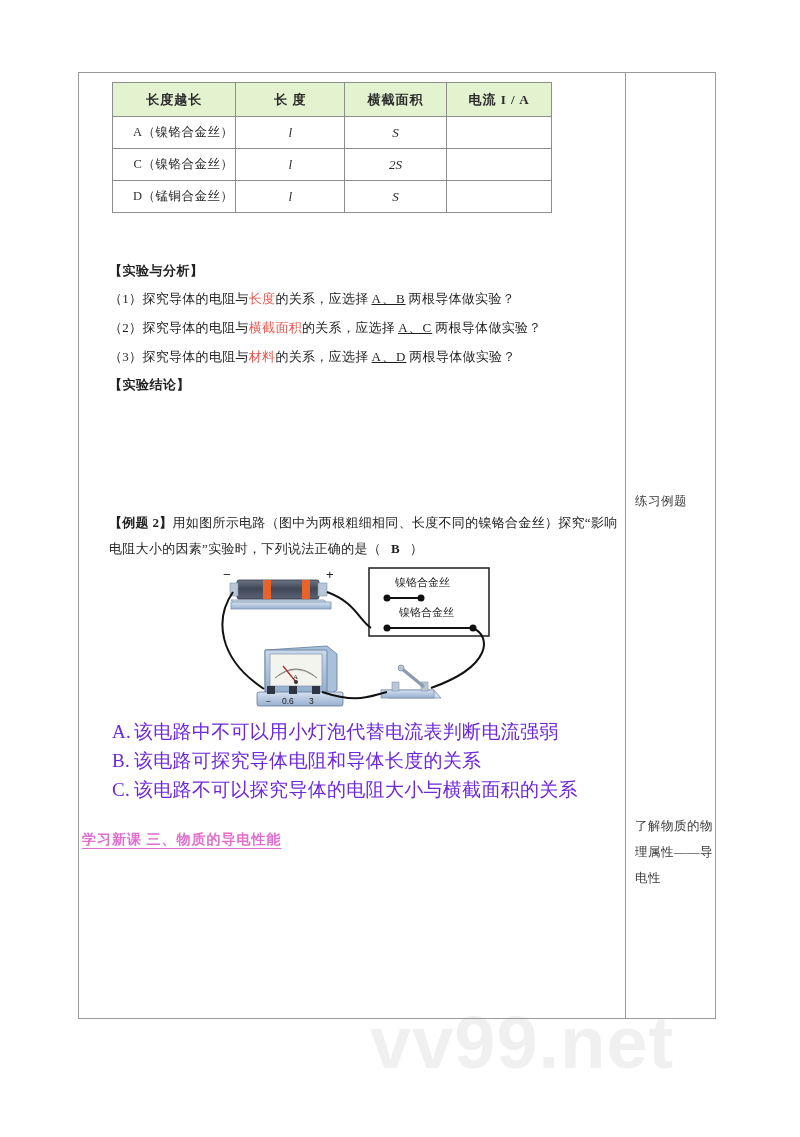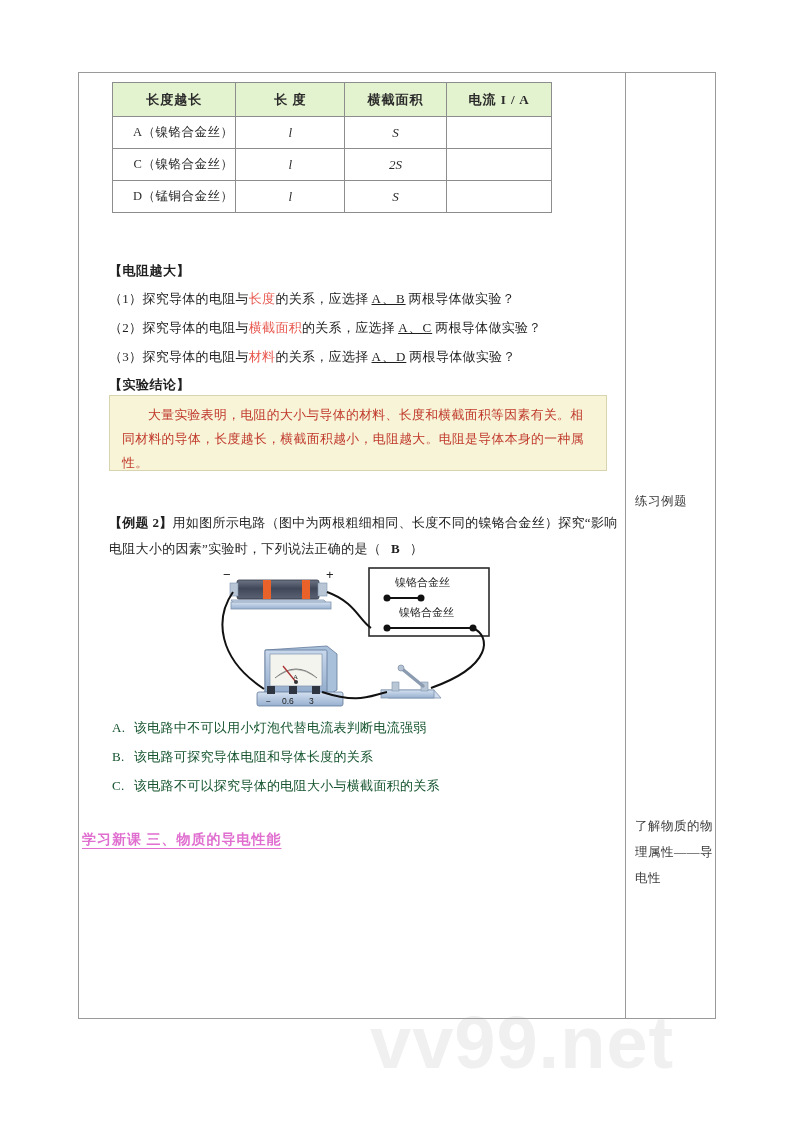--- a/index.html
+++ b/index.html
@@ -170,22 +170,22 @@
     left: 130px;
     top: 489px;
     width: 310px;
     height: 150px;
   }
 
   
   .opt {
     position: absolute;
     left: 33px;
-    font-size: 13px;
-    color: #14532d;
+    font-size: 19px;
+    color: #6d28d9;
     letter-spacing: 0.3px;
     white-space: nowrap;
   }
   .opt .opt-key {
     display: inline-block;
     width: 22px;
   }
 
   
   #new-lesson {
@@ -249,39 +249,36 @@
           </tr>
           <tr>
             <td class="cond">D（锰铜合金丝）</td>
             <td class="sym">l</td>
             <td class="sym">S</td>
             <td></td>
           </tr>
         </tbody>
       </table>
 
-      <div class="sec-head" style="left:30px; top:189px;">【电阻越大】</div>
+      <div class="sec-head" style="left:30px; top:189px;">【实验与分析】</div>
 
       <div class="q-line" style="left:30px; top:217px;">
         <span>（1）</span><span>探究导体的电阻与</span><span class="hl-red">长度</span><span>的关系，应选择</span><span class="ans">A、B</span><span>两根导体做实验？</span>
       </div>
 
       <div class="q-line" style="left:30px; top:246px;">
         <span>（2）</span><span>探究导体的电阻与</span><span class="hl-red">横截面积</span><span>的关系，应选择</span><span class="ans">A、C</span><span>两根导体做实验？</span>
       </div>
 
       <div class="q-line" style="left:30px; top:275px;">
         <span>（3）</span><span>探究导体的电阻与</span><span class="hl-red">材料</span><span>的关系，应选择</span><span class="ans">A、D</span><span>两根导体做实验？</span>
       </div>
 
       <div class="sec-head" style="left:30px; top:303px;">【实验结论】</div>
 
-      <div id="conclusion-box">
-        <div id="conclusion-text">大量实验表明，电阻的大小与导体的材料、长度和横截面积等因素有关。相同材料的导体，长度越长，横截面积越小，电阻越大。电阻是导体本身的一种属性。</div>
-      </div>
 
       <div id="ex2-p1">
         <span id="ex2-label">【例题 2】</span><span>用如图所示电路（图中为两根粗细相同、长度不同的镍铬合金丝）探究“影响电阻大小的因素”实验时，下列说法正确的是（</span><span id="ex2-answer">B</span><span>）</span>
       </div>
 
       <div id="figure">
         <svg width="310" height="150" viewBox="0 0 310 150">
           <defs>
             <linearGradient id="gBody" x1="0" y1="0" x2="0" y2="1">
               <stop offset="0%" stop-color="#6d7585"></stop>

